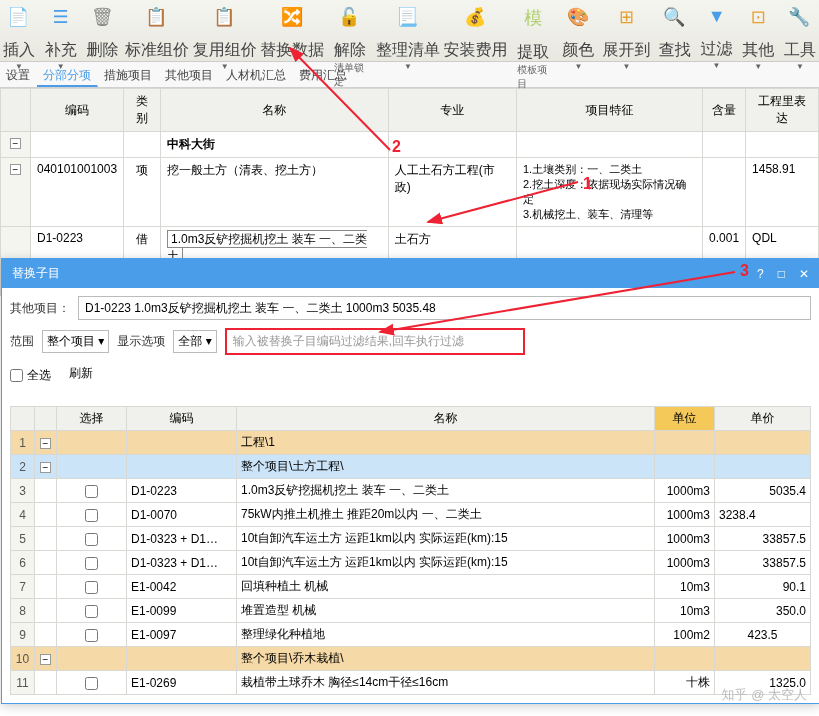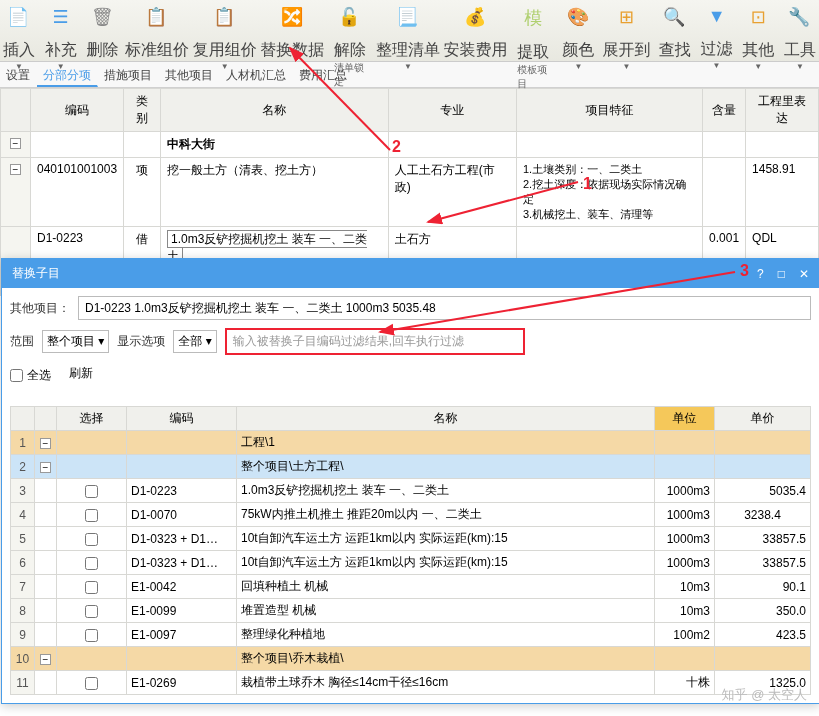--- a/index.html
+++ b/index.html
@@ -258,21 +258,21 @@
             <td style="text-align:right">1000m3</td>
             <td style="text-align:right">5035.4</td>
           </tr>
           <tr>
             <td class="rn">4</td>
             <td style="text-align:center"></td>
             <td class="ck"><input type="checkbox" style=""></td>
             <td>D1-0070</td>
             <td>75kW内推土机推土 推距20m以内 一、二类土</td>
             <td style="text-align:right">1000m3</td>
-            <td style="text-align:center">3238.4</td>
+            <td style="text-align:left">3238.4</td>
           </tr>
           <tr>
             <td class="rn">5</td>
             <td style="text-align:center"></td>
             <td class="ck"><input type="checkbox" style=""></td>
             <td>D1-0323 + D1…</td>
             <td>10t自卸汽车运土方 运距1km以内   实际运距(km):15</td>
             <td style="text-align:right">1000m3</td>
             <td style="text-align:right">33857.5</td>
           </tr>
@@ -303,21 +303,21 @@
             <td style="text-align:right">10m3</td>
             <td style="text-align:right">350.0</td>
           </tr>
           <tr>
             <td class="rn">9</td>
             <td style="text-align:center"></td>
             <td class="ck"><input type="checkbox" style=""></td>
             <td>E1-0097</td>
             <td>整理绿化种植地</td>
             <td style="text-align:right">100m2</td>
-            <td style="text-align:right">423.5</td>
+            <td style="text-align:center">423.5</td>
           </tr>
           <tr class="hdr-row">
             <td class="rn">10</td>
             <td style="text-align:center"><span class="expand-box">−</span></td>
             <td class="ck"></td>
             <td></td>
             <td>整个项目\乔木栽植\</td>
             <td style="text-align:right"></td>
             <td style="text-align:right"></td>
           </tr>

